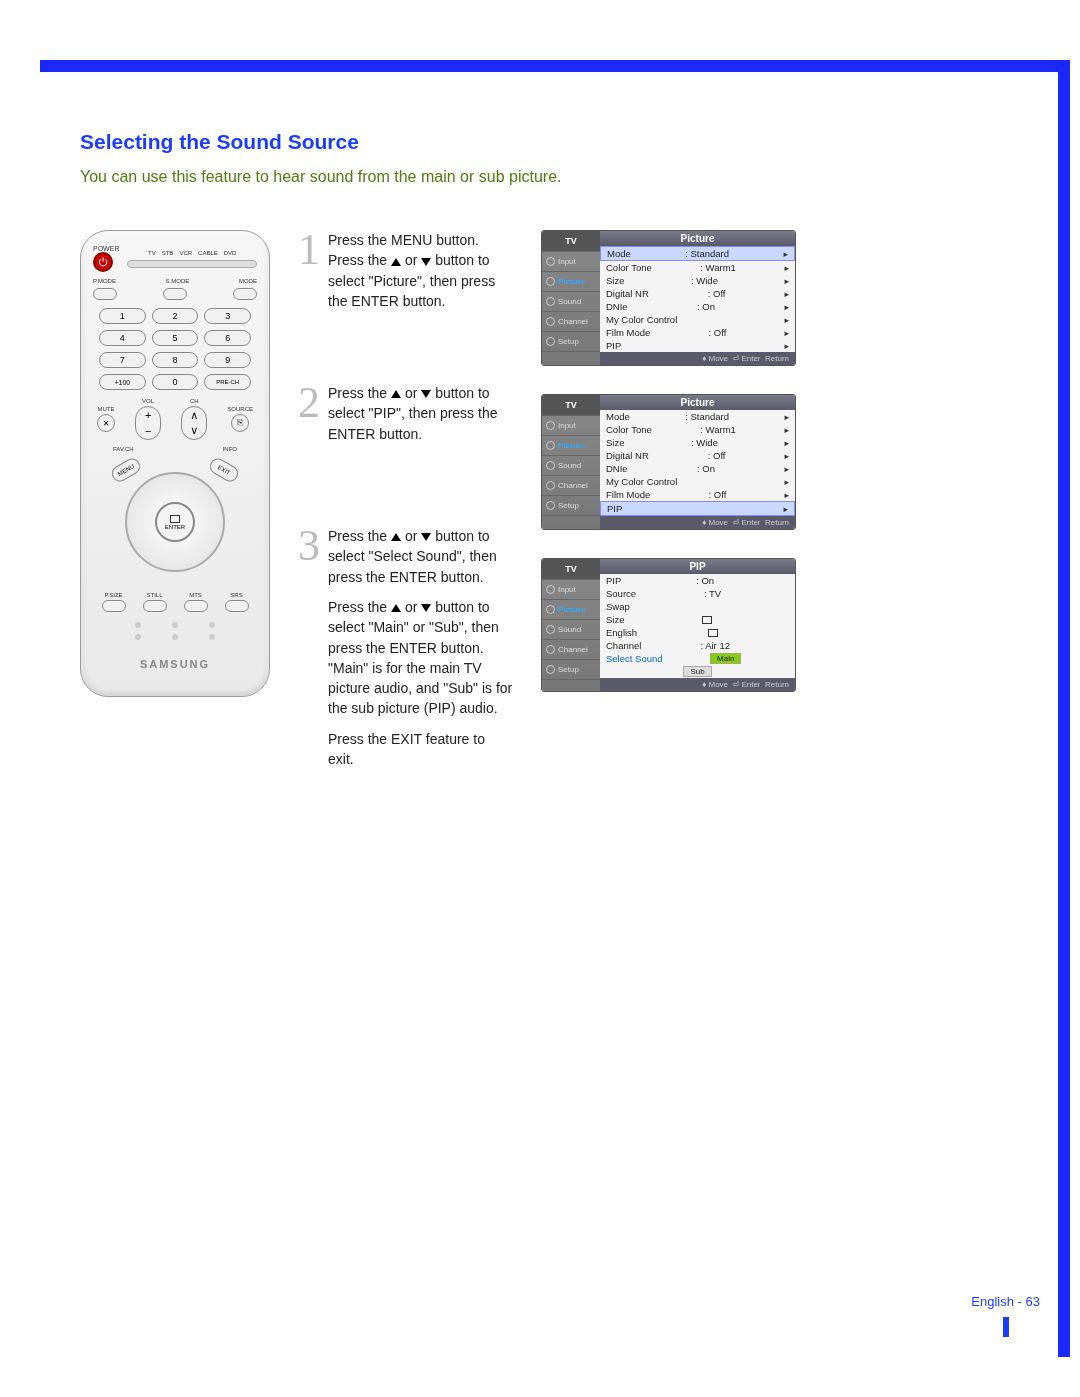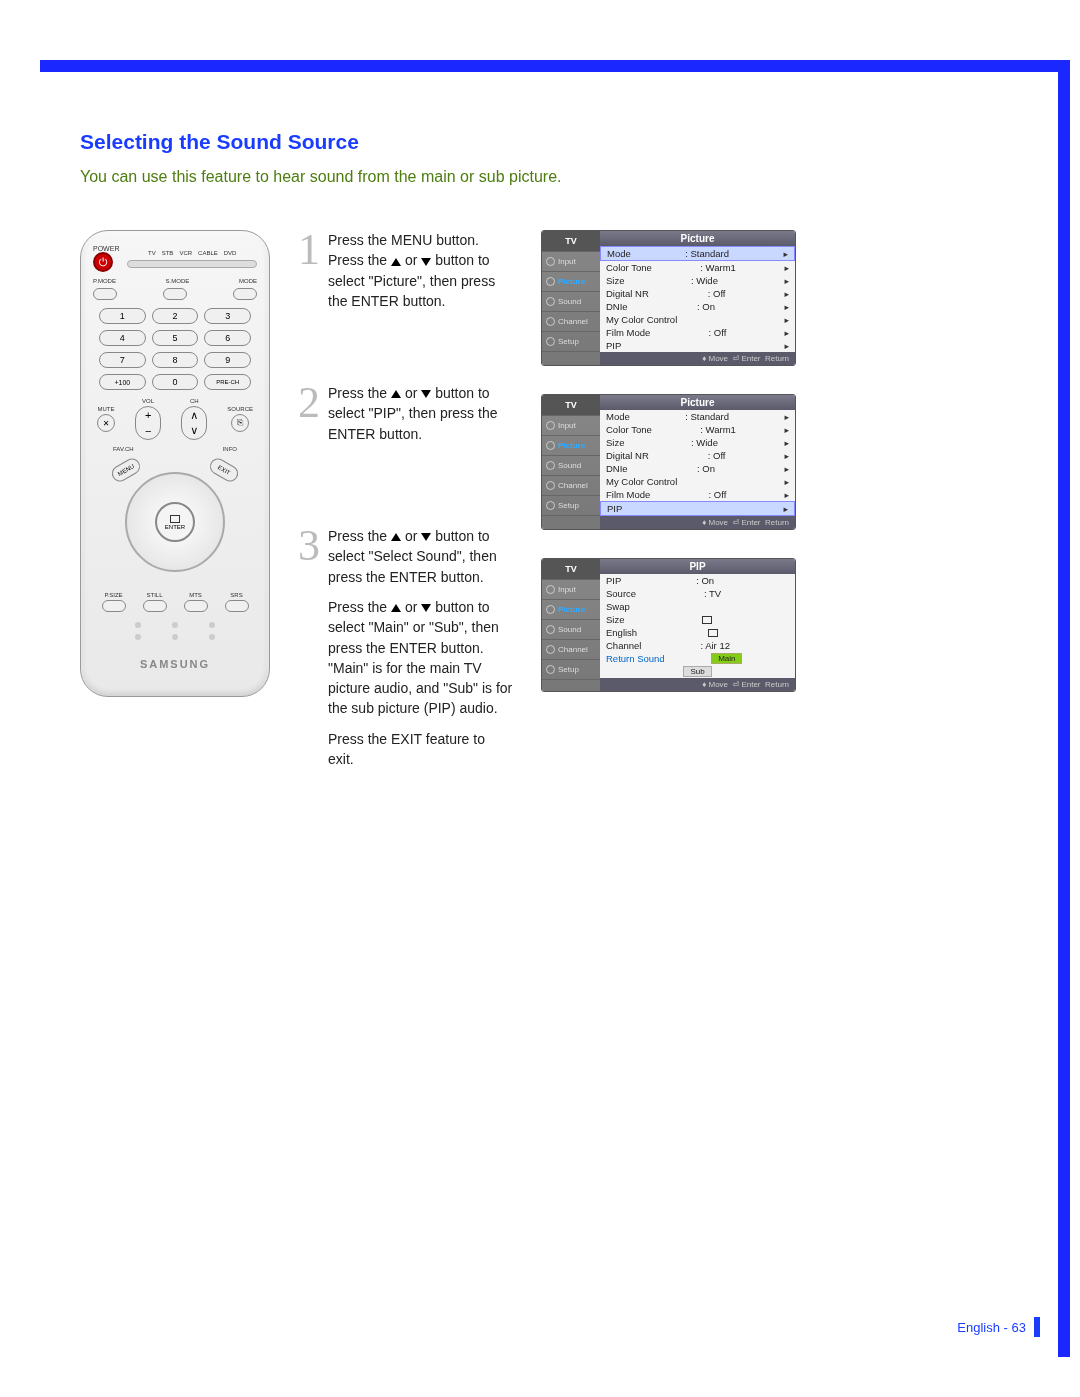--- a/index.html
+++ b/index.html
@@ -107,21 +107,21 @@
   .osd-row .pick{background:#84cc16;padding:0 6px;border:1px solid #aa6;font-size:8px;}
   .osd-row .pick2{background:#ddd;padding:0 6px;border:1px solid #aaa;font-size:8px;}
   .osd-row .sq-ic{width:10px;height:8px;border:1px solid #333;display:inline-block;}
   .osd-foot{background:#5a5a6a;color:#ccc;font-size:8px;text-align:right;padding:2px 6px;}
   .ic{display:inline-block;width:9px;height:9px;border:1px solid #ccc;border-radius:50%;}
   
   .page-foot{
     position:absolute;
     bottom: 60px; right: 40px;
     font-size: 13px; color:#1a3cff;
-    display:flex;align-items:center;gap:8px;
+    display:flex;align-items:center;gap:8px;flex-direction:column;
   }
   .page-foot .bar{width:6px;height:20px;background:#1a3cff;}
 </style>
 </head>
 <body>
 
 <div class="frame"></div>
 
 <div class="content">
   <div class="title">Selecting the Sound Source</div>
@@ -459,21 +459,21 @@
                 <span>English</span>
                 <span class="sq-ic"></span>
                 <span></span>
               </div>
             <div class="osd-row">
                 <span>Channel</span>
                 <span>: Air 12</span>
                 <span></span>
               </div>
             <div class="osd-row">
-                <span class="sel-t">Return Sound</span>
+                <span class="sel-t">Select Sound</span>
                 <span class="pick">Main</span>
                 <span></span>
               </div>
             <div class="osd-row">
                 <span></span>
                 <span class="pick2">Sub</span>
                 <span></span>
               </div>
             <div class="osd-foot">♦ <span>Move</span>&nbsp;&nbsp;⏎ <span>Enter</span>&nbsp;&nbsp;<span>Return</span></div>
           </div>

